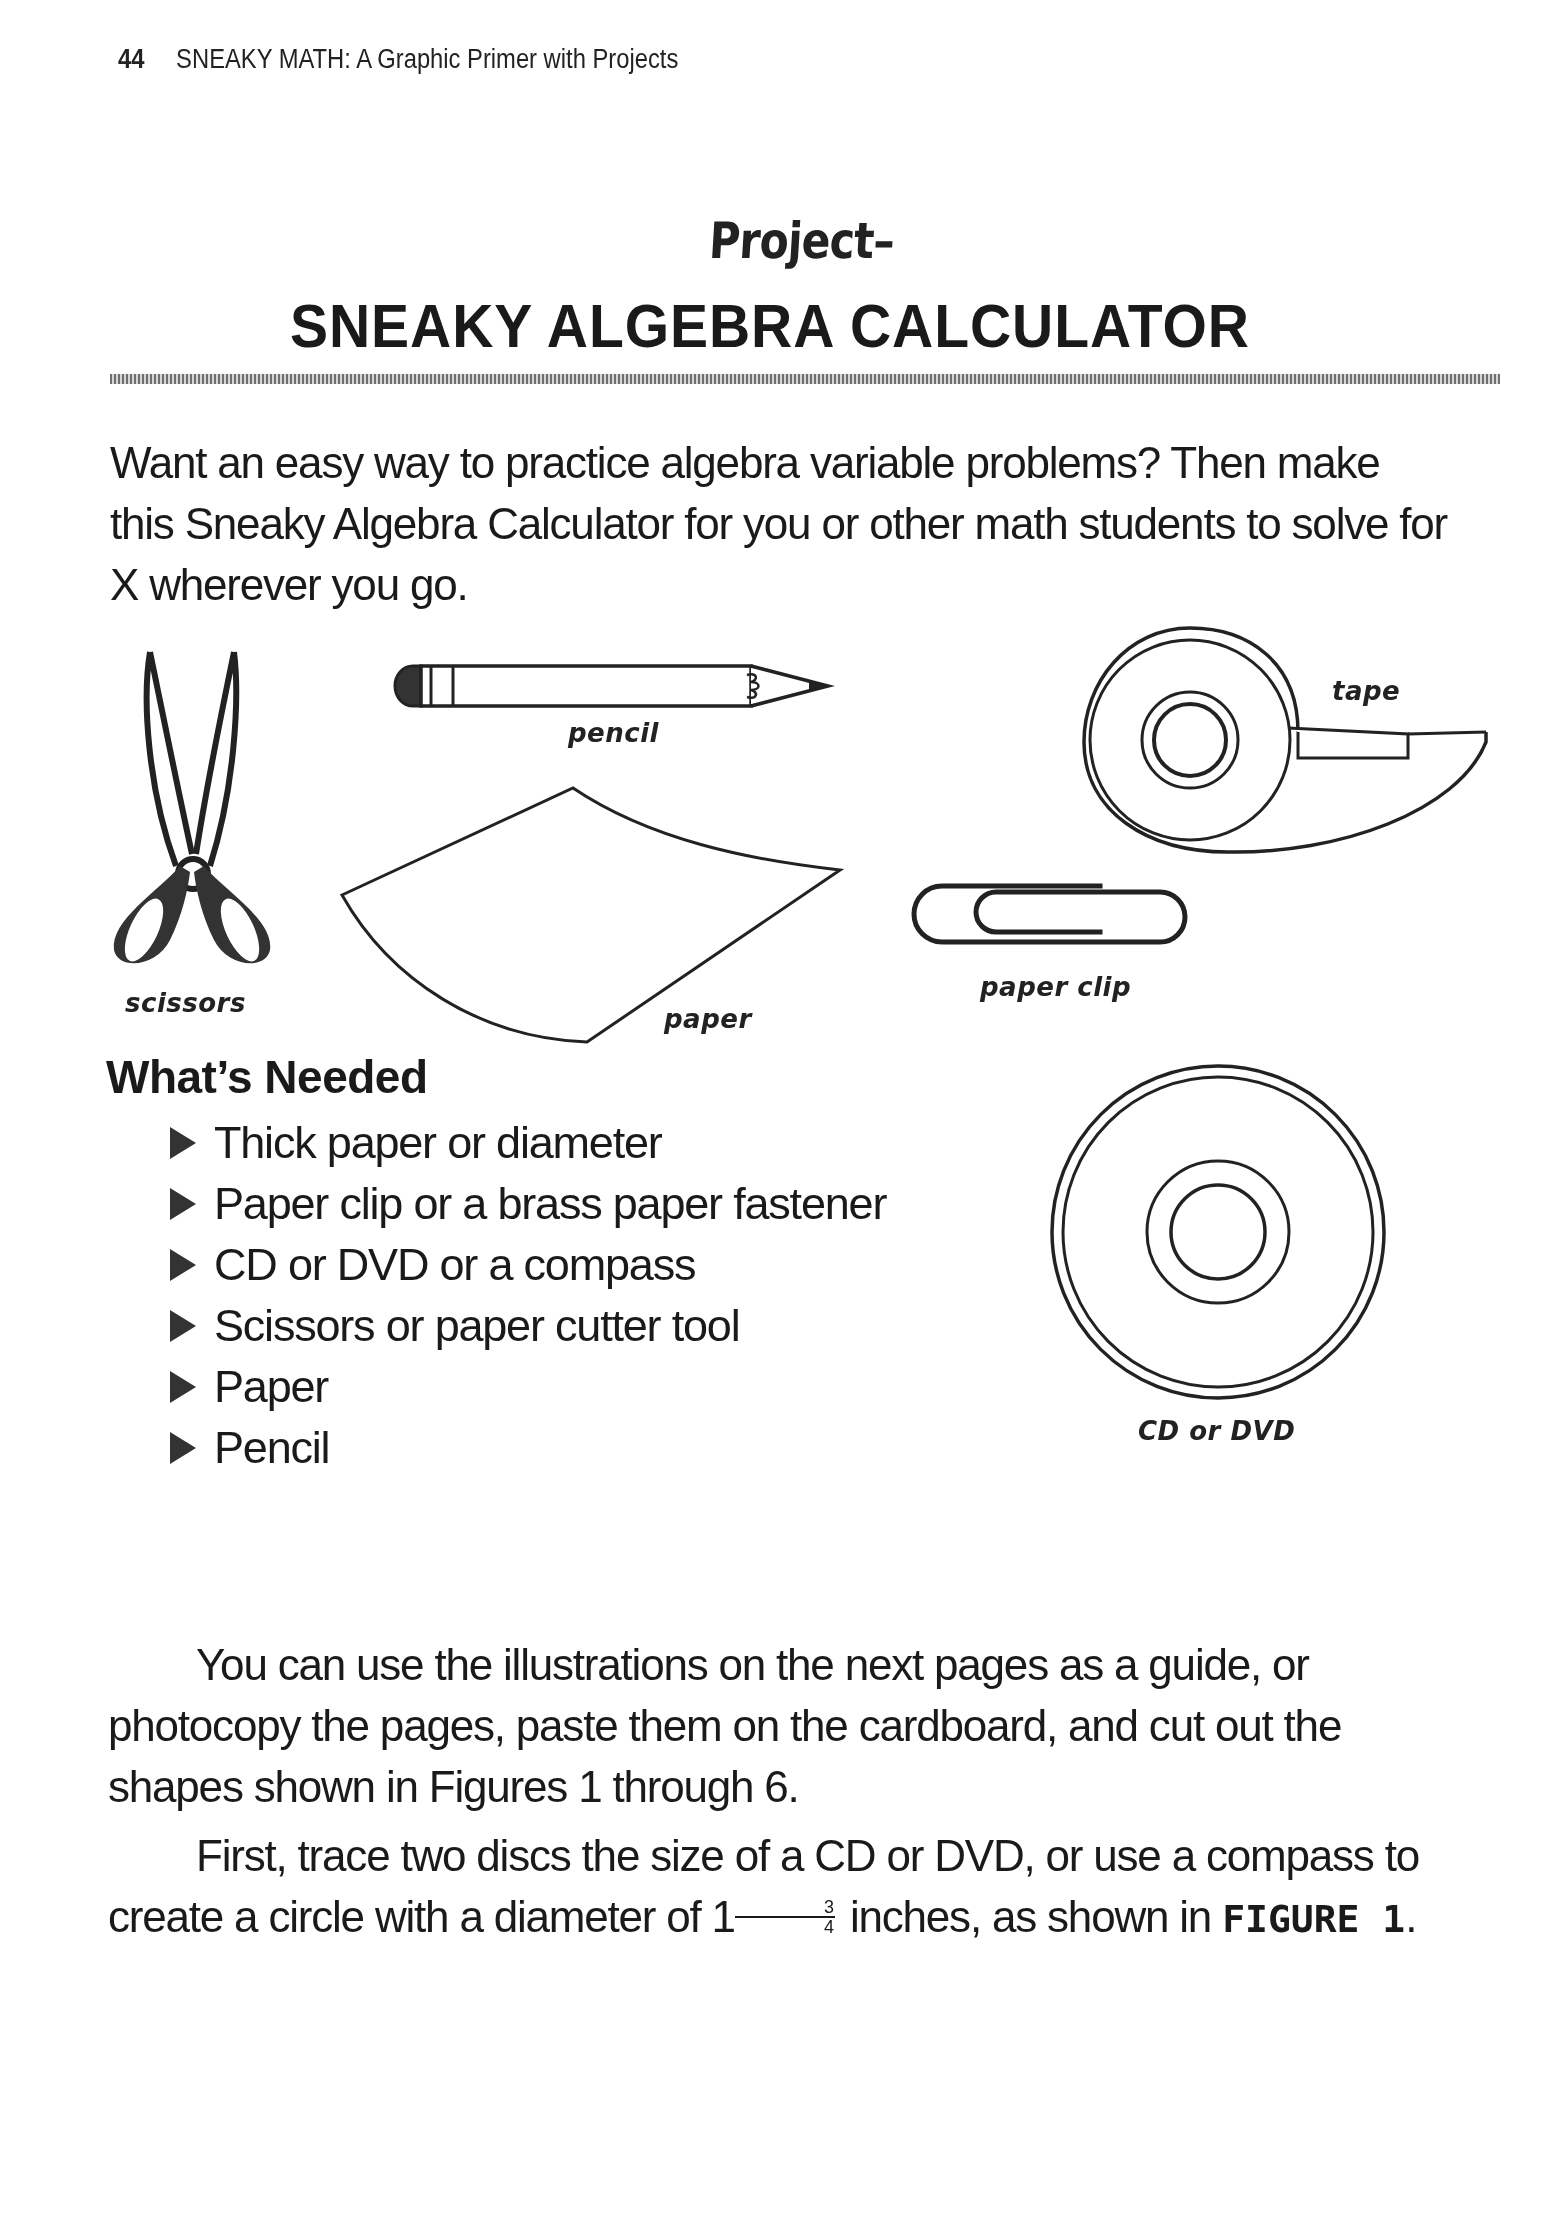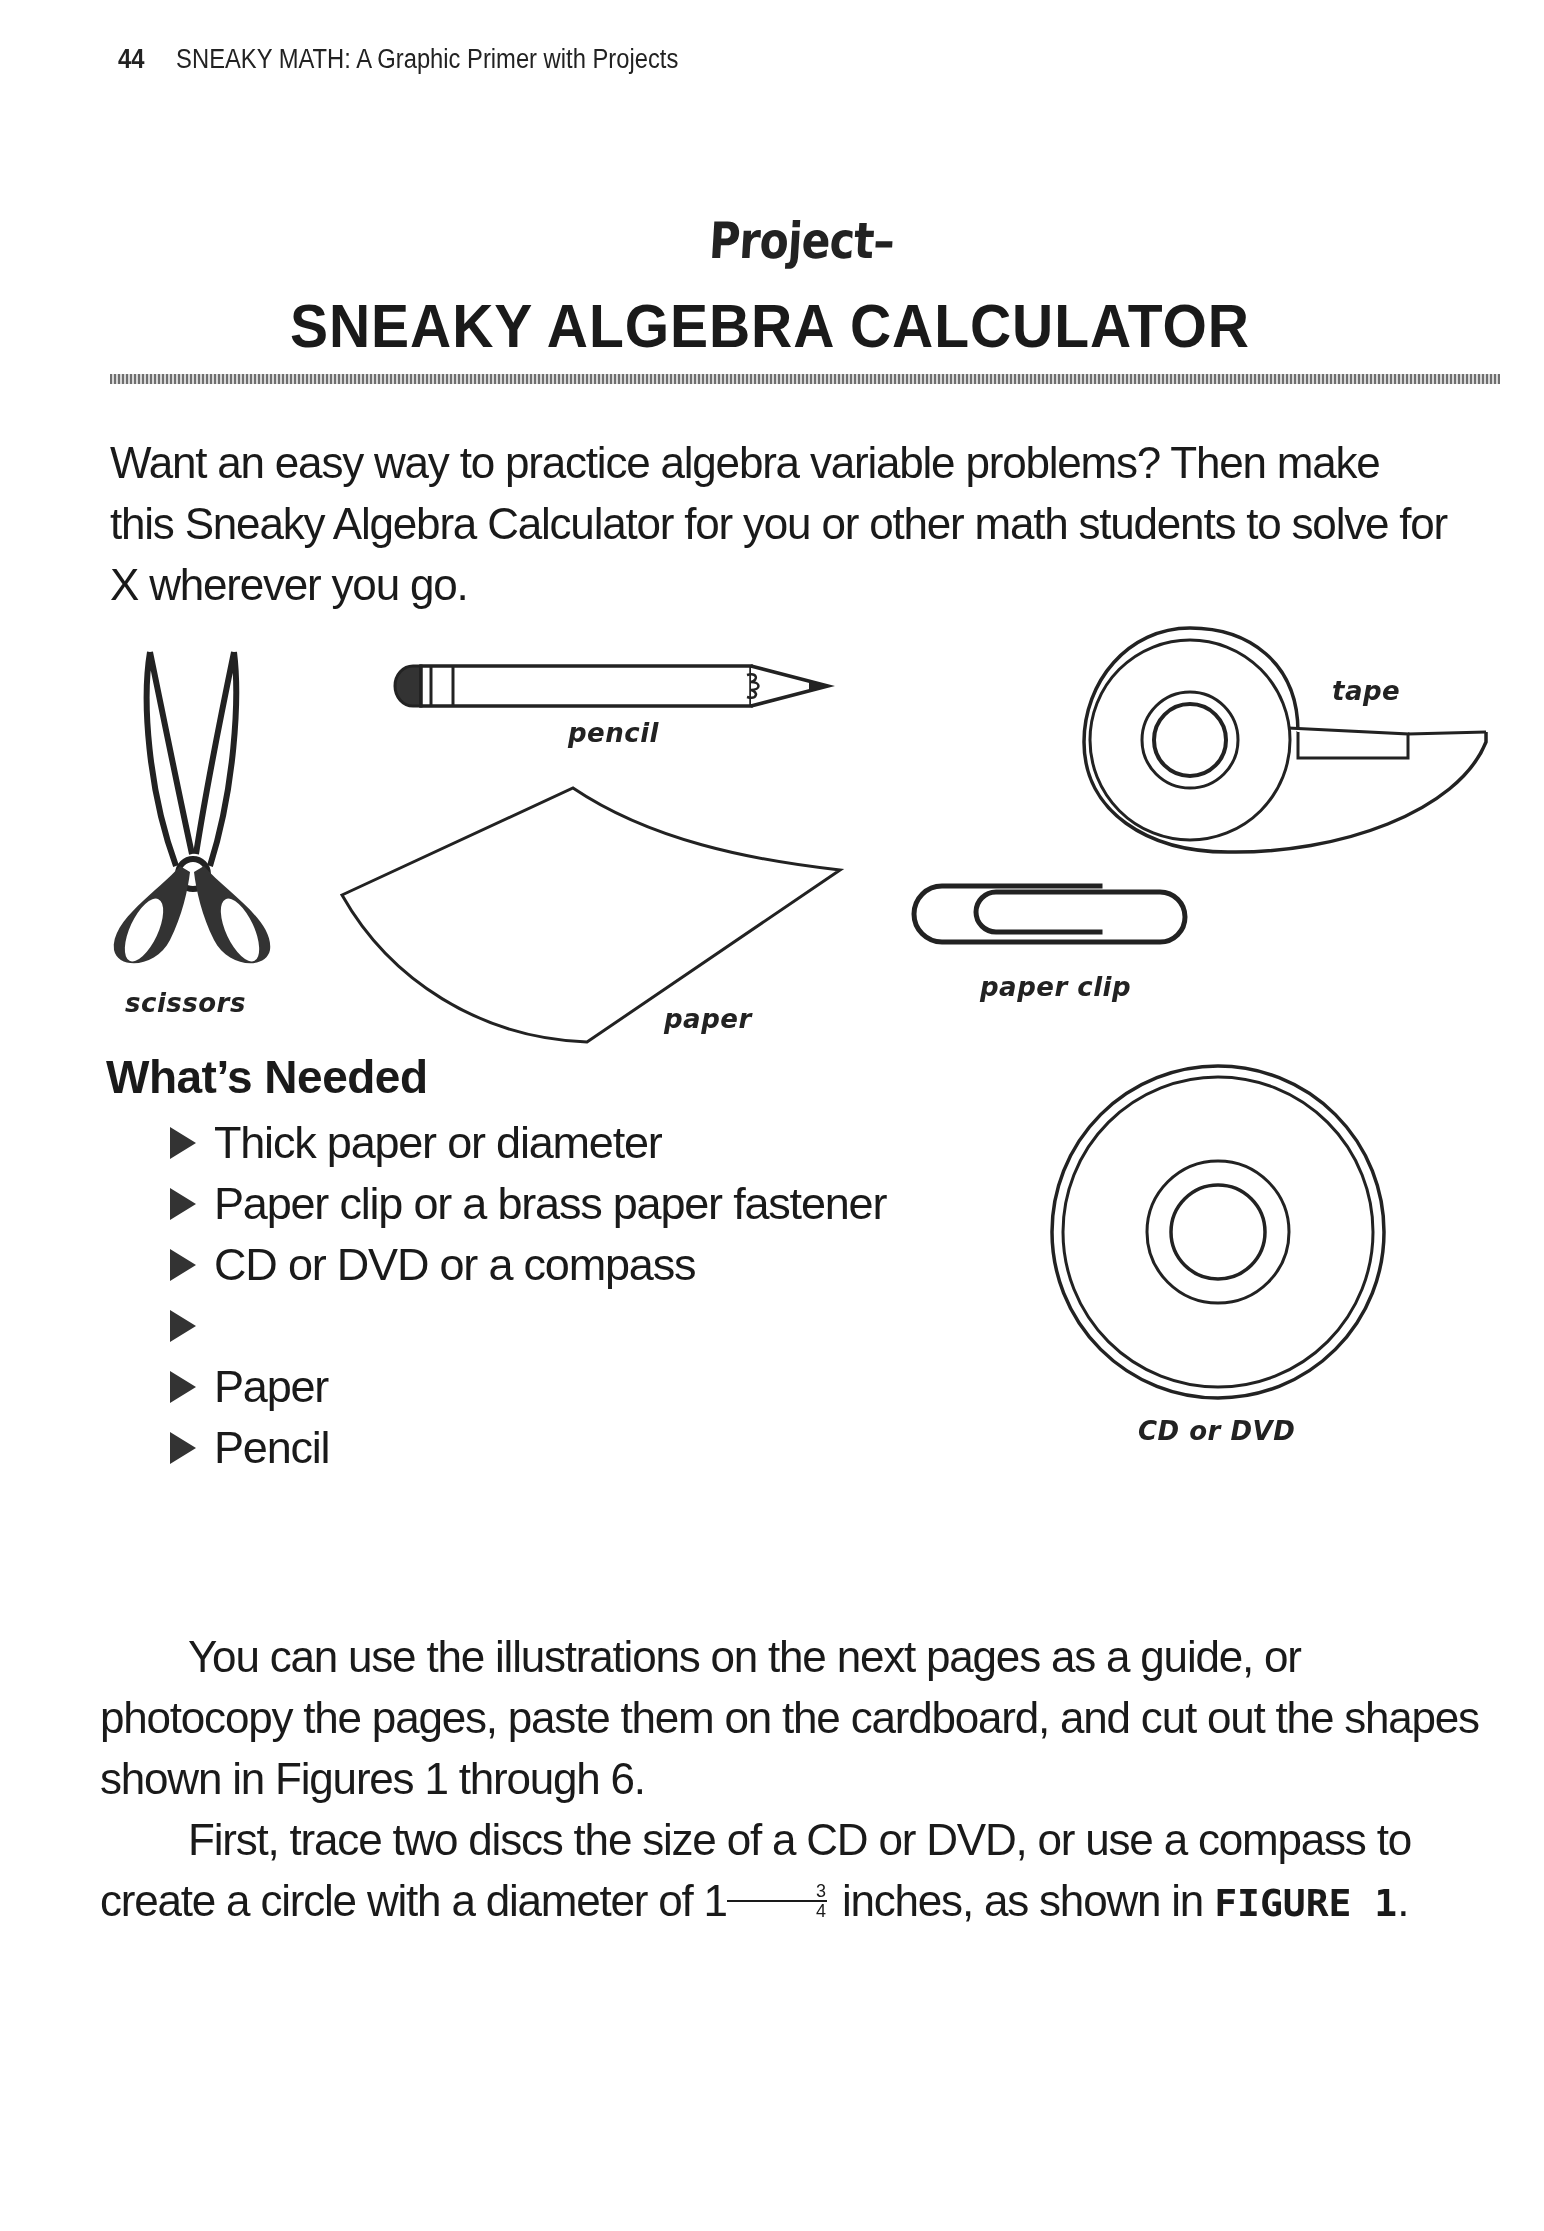--- a/index.html
+++ b/index.html
@@ -12,21 +12,21 @@
     .title { left: 290px; top: 290px; font-family: "Liberation Sans", sans-serif; font-weight: bold; font-size: 62px; color: #1a1a1a; white-space: nowrap; letter-spacing: 1px; transform: scaleX(0.92); transform-origin: left top; }
     .rule { left: 110px; top: 374px; width: 1390px; height: 10px;
       background: repeating-linear-gradient(90deg, #555 0px, #555 2px, #cfcfcf 2px, #cfcfcf 4px); opacity: .85; }
     .intro { left: 110px; top: 432px; width: 1340px; font-family: "Liberation Sans", sans-serif; font-size: 44px; line-height: 61px; color: #1a1a1a; letter-spacing: -1.2px; }
     .hand { font-family: "DejaVu Sans", sans-serif; font-weight: bold; font-style: italic; color: #222; font-size: 26px; white-space: nowrap; letter-spacing: 0.5px; }
     .needed-head { left: 106px; top: 1050px; font-family: "Liberation Sans", sans-serif; font-weight: bold; font-size: 46px; color: #1a1a1a; letter-spacing: -0.5px; }
     .needed-list { left: 168px; top: 1112px; margin: 0; padding: 0; list-style: none; }
     .needed-list li { display: flex; align-items: center; height: 61px; font-family: "Liberation Sans", sans-serif; font-size: 45px; color: #1a1a1a; letter-spacing: -1.2px; white-space: nowrap; }
     .needed-list li .bullet { width: 30px; height: 36px; margin-right: 16px; flex: none; }
     .body-text { left: 100px; width: 1380px; font-family: "Liberation Sans", sans-serif; font-size: 44px; line-height: 61px; color: #1a1a1a; letter-spacing: -1.2px; }
-    .body-text p { margin: 0; text-indent: 88px; }
+    .body-text p { margin: 8px; text-indent: 88px; }
     .fig-ref { font-family: "DejaVu Sans Mono", monospace; font-weight: bold; font-size: 38px; letter-spacing: 0; }
     .frac { display: inline-flex; flex-direction: column; vertical-align: middle; font-size: 18px; line-height: 18px; text-align: center; margin: -6px 4px 0 0; letter-spacing: 0; }
     .frac .num { border-bottom: 2px solid #1a1a1a; padding: 0 1px; }
     svg { overflow: visible; }
   </style>
 </head>
 <body>
 
 <div class="abs running-head">
   <span class="pg">44</span><span>SNEAKY MATH: A Graphic Primer with Projects</span>
@@ -105,20 +105,21 @@
   <li>
       <svg class="bullet" viewBox="0 0 30 36">
         <path d="M2 2 L28 18 L2 34 Z" fill="#333"></path>
       </svg>
       <span>CD or DVD or a compass</span>
     </li>
   <li>
       <svg class="bullet" viewBox="0 0 30 36">
         <path d="M2 2 L28 18 L2 34 Z" fill="#333"></path>
       </svg>
+      <span>Scissors or paper cutter tool</span>
     </li>
   <li>
       <svg class="bullet" viewBox="0 0 30 36">
         <path d="M2 2 L28 18 L2 34 Z" fill="#333"></path>
       </svg>
       <span>Paper</span>
     </li>
   <li>
       <svg class="bullet" viewBox="0 0 30 36">
         <path d="M2 2 L28 18 L2 34 Z" fill="#333"></path>

